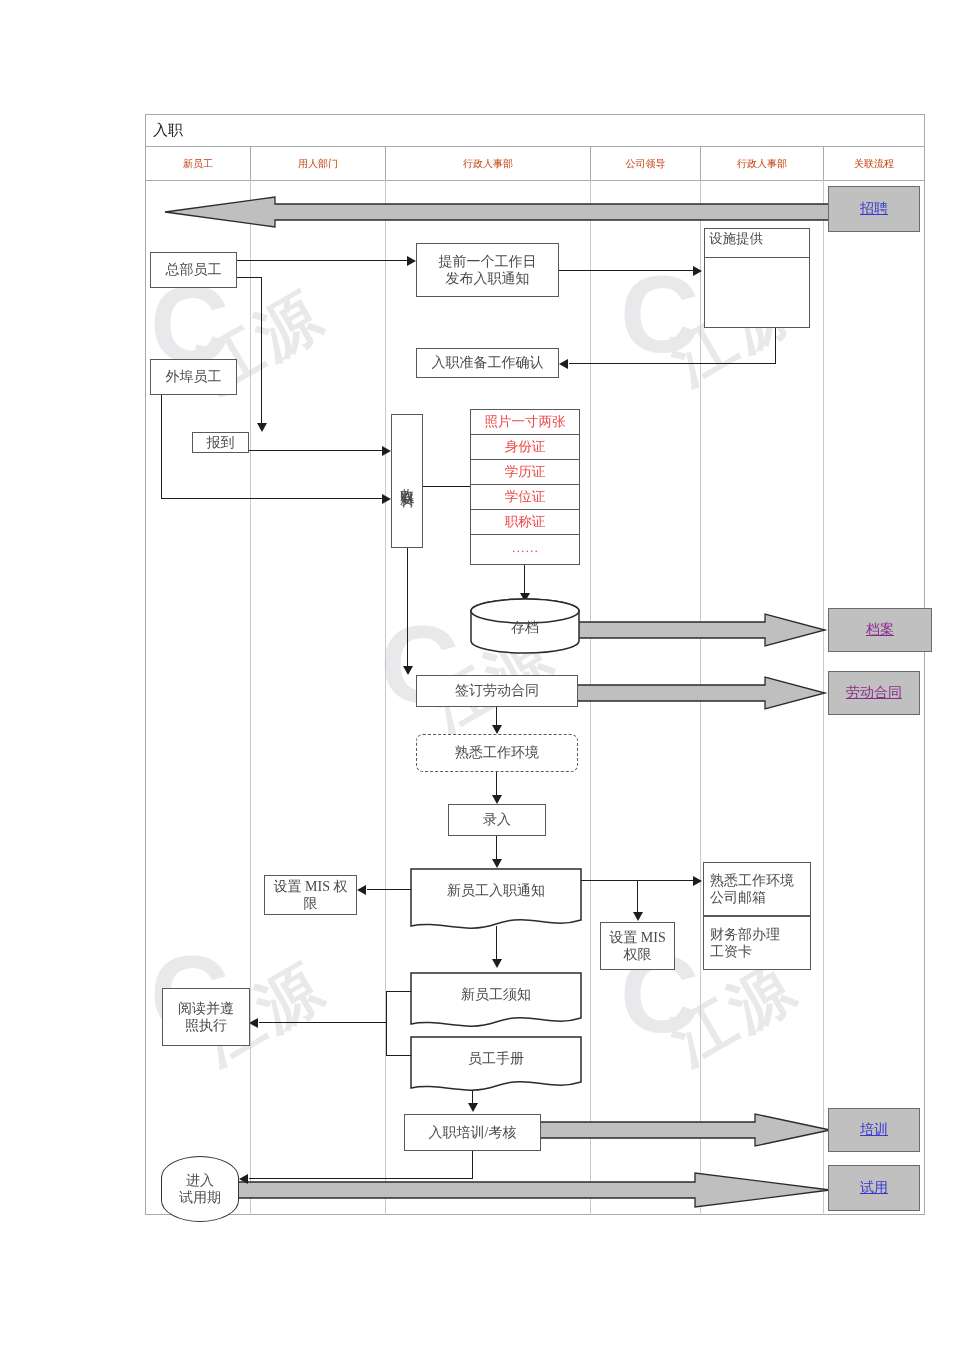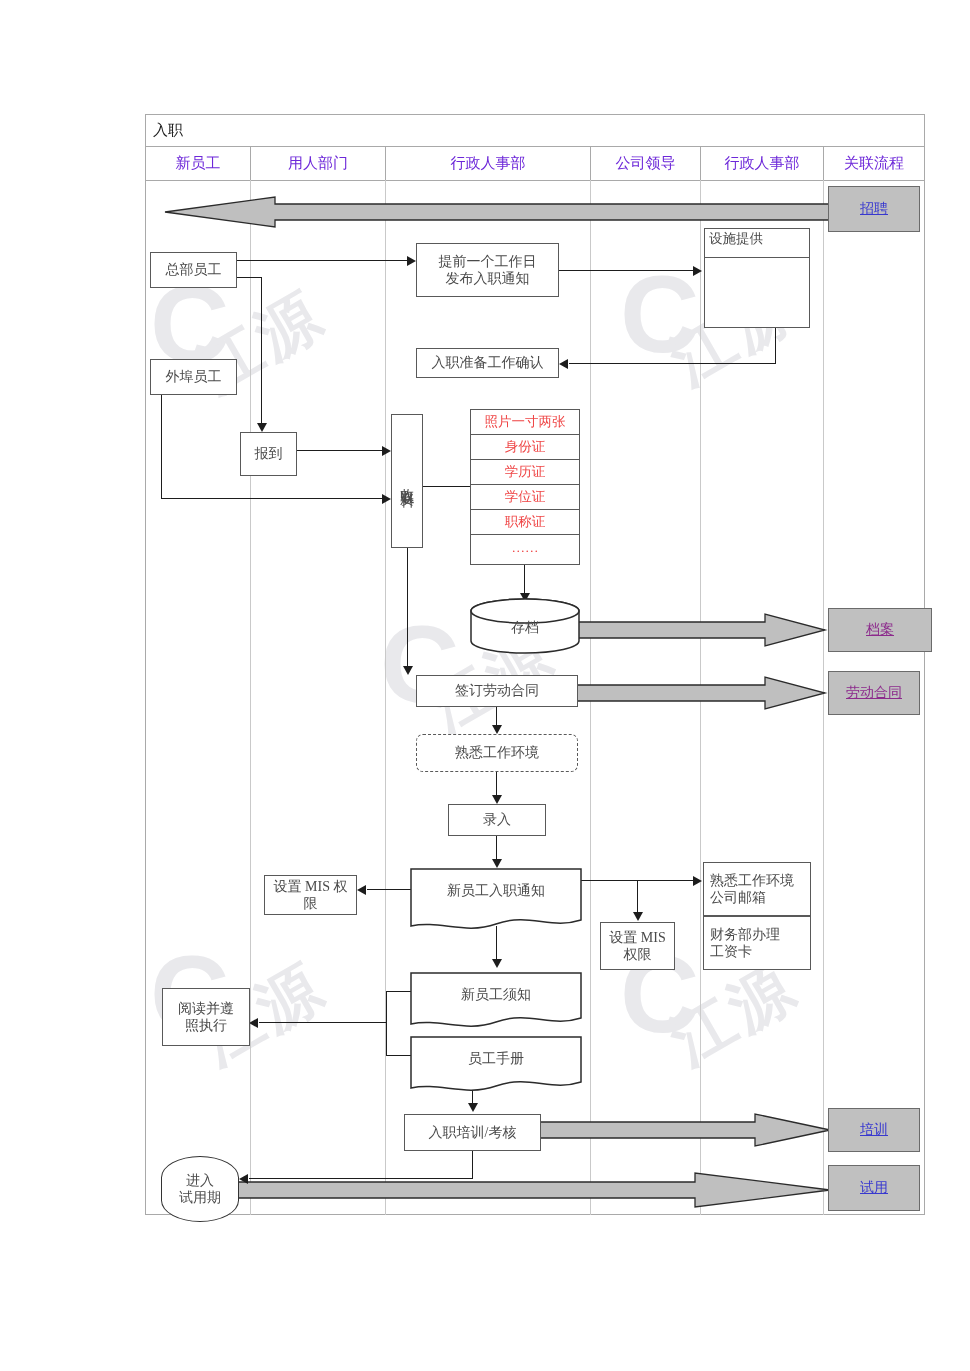--- a/index.html
+++ b/index.html
@@ -11,21 +11,21 @@
       font-family:"Liberation Serif",serif;font-weight:bold;z-index:0;}
   .wm-text{font-size:62px;letter-spacing:4px;transform:rotate(-30deg);}
   .wm-c{font-size:110px;font-family:"Liberation Sans",sans-serif;}
 
   
   #chart{position:absolute;left:145px;top:114px;width:780px;height:1101px;z-index:2;}
   .tbl-border{position:absolute;border:1px solid #a9a9a9;box-sizing:border-box;}
   .vline{position:absolute;width:1px;background:#c9c9c9;}
   .hline{position:absolute;height:1px;background:#a9a9a9;}
   .lane-title{position:absolute;font-size:15px;color:#1a1a1a;}
-  .lane-head{position:absolute;font-size:15px;color:#6d28d9;text-align:right;
+  .lane-head{position:absolute;font-size:10px;color:#c2410c;text-align:right;
              display:flex;align-items:center;justify-content:center;}
 
   
   .node{position:absolute;box-sizing:border-box;display:flex;align-items:center;
         justify-content:center;text-align:center;font-size:14px;color:#4a4a4a;
         line-height:1.25;z-index:5;background:#fff;}
   .rect{border:1.5px solid #595959;}
   .dashdot{border:1.4px dashed #595959;border-radius:7px;background:transparent;}
   .vert{writing-mode:vertical-rl;text-orientation:upright;letter-spacing:2px;}
   .term{border:1.5px solid #333;border-radius:40px/22px;font-family:Liberation Serif, serif;}
@@ -133,21 +133,21 @@
   <div class="node link-box" style="left:683px;top:1051px;width:92px;height:46px;">
     <span class="link-blue">试用</span>
   </div>
 
   <div class="node rect" style="left:5px;top:138px;width:87px;height:36px;">
     <span>总部员工</span>
   </div>
   <div class="node rect" style="left:5px;top:245px;width:87px;height:36px;">
     <span>外埠员工</span>
   </div>
-  <div class="node rect" style="left:47px;top:318px;width:57px;height:44px;margin-left:48px;">
+  <div class="node rect" style="left:47px;top:318px;width:57px;height:21px;">
     <span>报到</span>
   </div>
 
   <div class="node rect" style="left:271px;top:129px;width:143px;height:54px;flex-direction:column;">
     <span>提前一个工作日</span>
     <span>发布入职通知</span>
   </div>
 
   <div class="node rect" style="left:559px;top:114px;width:106px;height:100px;align-items:flex-start;justify-content:flex-start;padding:3px 0 0 4px;flex-direction:column;font-family:Liberation Mono, monospace;">
     <span style="font-size:13.5px;">设施提供</span>

